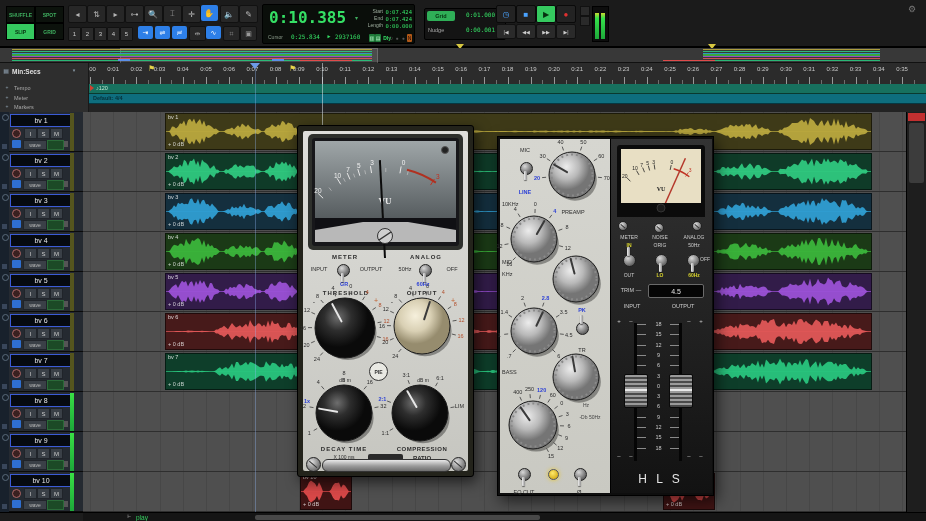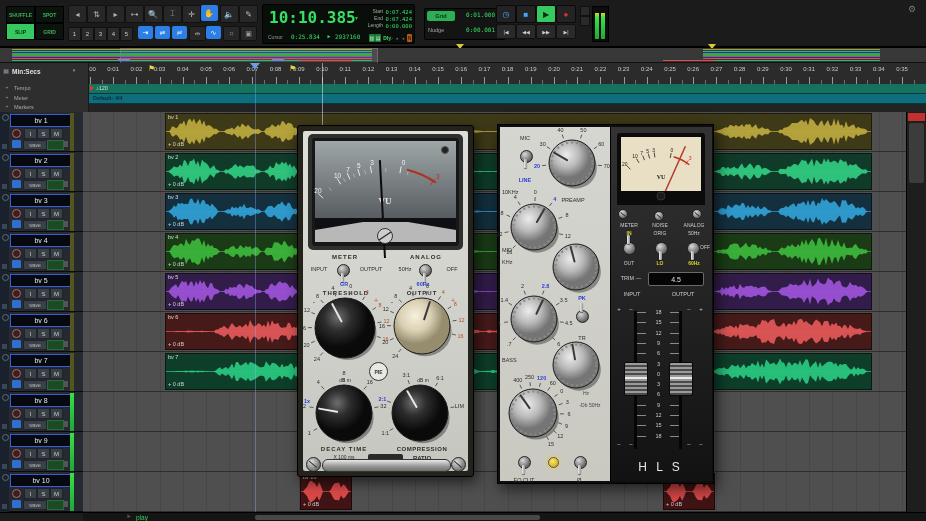--- a/index.html
+++ b/index.html
@@ -65,21 +65,21 @@
         <div style="position: absolute; left: 70px; top: 0px; width: 15px; height: 13px; display: flex; align-items: center; justify-content: center; font-size: 7px; border-radius: 2px; background: rgb(45, 127, 232); color: rgb(255, 255, 255);">⇥</div>
         <div style="position: absolute; left: 87px; top: 0px; width: 15px; height: 13px; display: flex; align-items: center; justify-content: center; font-size: 7px; border-radius: 2px; background: rgb(45, 127, 232); color: rgb(255, 255, 255);">⇌</div>
         <div style="position: absolute; left: 104px; top: 0px; width: 15px; height: 13px; display: flex; align-items: center; justify-content: center; font-size: 7px; border-radius: 2px; background: rgb(45, 127, 232); color: rgb(255, 255, 255);">≓</div>
         <div style="position: absolute; left: 121px; top: 0px; width: 15px; height: 13px; display: flex; align-items: center; justify-content: center; font-size: 7px; border-radius: 2px; background: rgb(39, 39, 39); color: rgb(153, 153, 153); border: 1px solid rgb(17, 17, 17);">⇹</div>
         <div style="position: absolute; left: 138px; top: 0px; width: 15px; height: 13px; display: flex; align-items: center; justify-content: center; font-size: 7px; border-radius: 2px; background: rgb(45, 127, 232); color: rgb(255, 255, 255);">∿</div>
         <div style="position: absolute; left: 155px; top: 0px; width: 15px; height: 13px; display: flex; align-items: center; justify-content: center; font-size: 7px; border-radius: 2px; background: rgb(39, 39, 39); color: rgb(153, 153, 153); border: 1px solid rgb(17, 17, 17);">⌗</div>
         <div style="position: absolute; left: 172px; top: 0px; width: 15px; height: 13px; display: flex; align-items: center; justify-content: center; font-size: 7px; border-radius: 2px; background: rgb(39, 39, 39); color: rgb(153, 153, 153); border: 1px solid rgb(17, 17, 17);">▣</div>
       </div>
 
     <div class="abs" style="left:262px;top:4px;width:151px;height:38px;background:#0a0e0a;border:1px solid #000;border-radius:2px;">
-      <span class="lcd abs" style="left:6px;top:3px;font-size:16px;font-weight:bold;">10:10.385</span>
+      <span class="lcd abs" style="left:6px;top:3px;font-size:16px;font-weight:bold;">0:10.385</span>
       <span class="abs" style="left:92px;top:9px;font-size:6px;color:#3fae5f;">▾</span>
       <span class="lb" style="left:96px;top:4px;width:24px;text-align:right;color:#9fae9f;font-size:5px;">Start</span>
       <span class="lb" style="left:96px;top:11px;width:24px;text-align:right;color:#9fae9f;font-size:5px;">End</span>
       <span class="lb" style="left:96px;top:18px;width:24px;text-align:right;color:#9fae9f;font-size:5px;">Length</span>
       <span class="lcd lb" style="left:121px;top:4px;width:28px;text-align:right;font-size:5.5px;color:#35e065;">0:07.424</span>
       <span class="lcd lb" style="left:121px;top:11px;width:28px;text-align:right;font-size:5.5px;color:#35e065;">0:07.424</span>
       <span class="lcd lb" style="left:121px;top:18px;width:28px;text-align:right;font-size:5.5px;color:#35e065;">0:00.000</span>
       <span class="lb" style="left:5px;top:30px;width:20px;text-align:left;color:#8a9a8a;font-size:5px;">Cursor</span>
       <span class="lcd lb" style="left:28px;top:29px;width:32px;text-align:left;font-size:6px;">0:25.834</span>
       <span class="lcd lb" style="left:62px;top:29px;width:8px;font-size:5px;">▶</span>
@@ -724,21 +724,21 @@
         <text x="30.319194266973252" y="8.41229516856366" text-anchor="middle" font-size="5.5" font-family="Liberation Sans,sans-serif" font-weight="normal" fill="#2d2d2d">3:1</text>
         <line x1="59.5" y1="17.1532124826824" x2="61.5" y2="13.689110867544645" stroke="#3a3a3a" stroke-width="0.8"></line>
         <text x="64" y="11.35898384862245" text-anchor="middle" font-size="5.5" font-family="Liberation Sans,sans-serif" font-weight="normal" fill="#2d2d2d">6:1</text>
         <line x1="74.52904034337845" y1="38.61690649232516" x2="78.46827135542728" y2="37.92231378165744" stroke="#3a3a3a" stroke-width="0.8"></line>
         <text x="83.39231012048832" y="39.05407289332278" text-anchor="middle" font-size="5.5" font-family="Liberation Sans,sans-serif" font-weight="normal" fill="#2d2d2d">LIM</text>
         <circle cx="44" cy="44" r="28" fill="url(#g3)" stroke="#1a1a1a" stroke-width="1"></circle>
         <line x1="40.5" y1="37.93782217350893" x2="31.400000000000002" y2="22.176159824632144" stroke="#e8e8e8" stroke-width="2" stroke-linecap="round"></line>
       </svg>
     </div>
 
-  <div class="abs" id="hls-window" style="left:497px;top:124px;width:215px;height:358px;background:#0e0e0e;border:1px solid #000;box-shadow:3px 5px 14px rgba(0,0,0,0.6);z-index:10;">
+  <div class="abs" id="hls-window" style="left:497px;top:136px;width:215px;height:358px;background:#0e0e0e;border:1px solid #000;box-shadow:3px 5px 14px rgba(0,0,0,0.6);z-index:10;">
     <div class="abs" style="left:2px;top:2px;width:110px;height:354px;background:linear-gradient(180deg,#d6d6d0,#c9c9c2);"></div>
     <div class="abs" style="left:112px;top:2px;width:101px;height:354px;background:linear-gradient(180deg,#333,#121212);border-left:1px solid #000;"></div>
     <span class="lb" style="left:12px;top:10px;width:30px;font-size:5.5px;">MIC</span>
     <span class="lb blue" style="left:12px;top:52px;width:30px;font-size:5.5px;">LINE</span>
     <span class="lb" style="left:50px;top:72px;width:50px;font-size:5.5px;">PREAMP</span>
     <span class="lb" style="left:4px;top:64px;width:28px;font-size:5.5px;text-align:left;">10KHz</span>
     <span class="lb" style="left:4px;top:122px;width:22px;font-size:5.5px;text-align:left;">MID</span>
     <span class="lb" style="left:4px;top:134px;width:22px;font-size:5.5px;text-align:left;">KHz</span>
     <span class="lb blue" style="left:74px;top:170px;width:20px;font-size:5.5px;">PK</span>
     <span class="lb" style="left:75px;top:210px;width:18px;font-size:5.5px;">TR</span>

